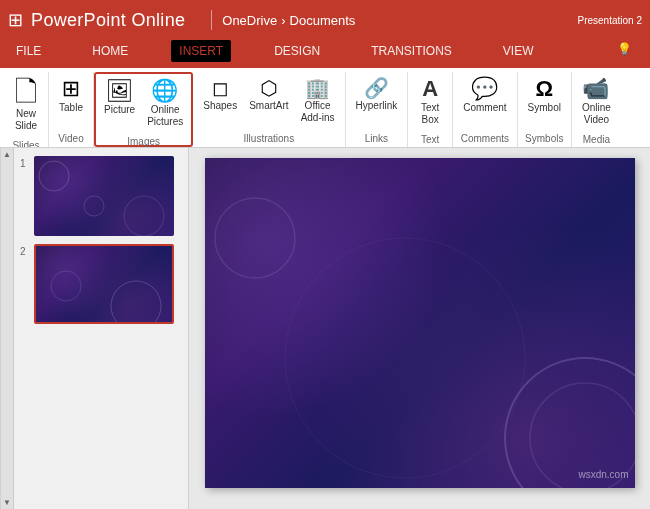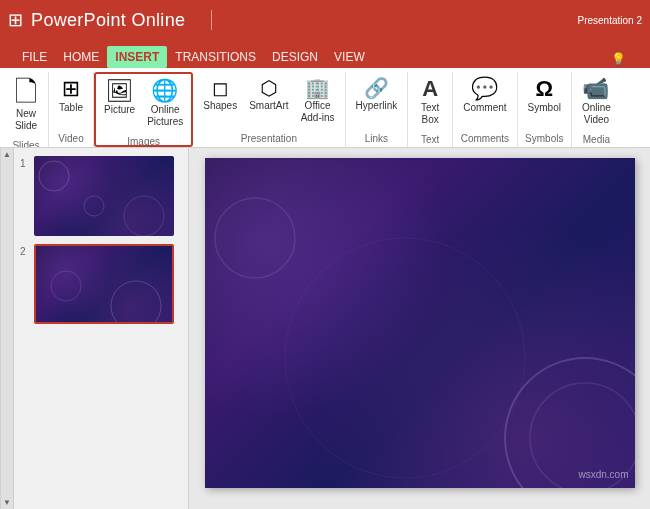--- a/index.html
+++ b/index.html
@@ -21,31 +21,32 @@
     #breadcrumb-onedrive { cursor: pointer; }
     #breadcrumb-sep { margin: 0 4px; }
     #breadcrumb-docs { cursor: pointer; }
     #presentation-name { margin-left: auto; font-size: 10px; color: white; }
 
     
     #menu-bar {
       height: 28px;
       background: #c0392b;
       display: flex;
-      align-items: flex-end;
-      padding: 0 14px;
+      align-items: flex-start;
+      padding: 0 8px;
+      gap: 35px;
     }
     .menu-item {
       padding: 4px 8px;
       color: rgba(255,255,255,0.9);
       font-size: 12px;
       cursor: pointer;
       border-radius: 2px;
     }
-    .menu-item.active { background: #86efac; color: #c0392b; font-weight: 700; }
+    .menu-item.active { background: #000000; color: #c0392b; font-weight: 400; }
     #tell-me {
       margin-left: auto;
       display: flex;
       align-items: center;
       color: rgba(255,255,255,0.9);
       font-size: 12px;
       cursor: pointer;
       padding: 2px 6px;
     }
     #tell-me-icon { margin-right: 4px; }
@@ -198,29 +199,34 @@
     }
     .scroll-arrow { font-size: 8px; text-align: center; cursor: pointer; color: #666; }
   </style>
 </head>
 <body>
 
 <div id="title-bar">
   <span id="waffle-icon">⊞</span>
   <span id="app-title">PowerPoint Online</span>
   <div id="title-divider"></div>
+  <div id="breadcrumb">
+    <span id="breadcrumb-onedrive">OneDrive</span>
+    <span id="breadcrumb-sep">›</span>
+    <span id="breadcrumb-docs">Documents</span>
+  </div>
   <span id="presentation-name">Presentation 2</span>
 </div>
 
 <div id="menu-bar">
   <span class="menu-item">FILE</span>
   <span class="menu-item">HOME</span>
   <span class="menu-item active">INSERT</span>
+  <span class="menu-item">DESIGN</span>
   <span class="menu-item">TRANSITIONS</span>
-  <span class="menu-item">DESIGN</span>
   <span class="menu-item">VIEW</span>
   <div id="tell-me">
     <span id="tell-me-icon">💡</span>
   </div>
 </div>
 
 <div id="ribbon">
 
   <div class="ribbon-group">
     <div class="ribbon-buttons">
@@ -264,21 +270,21 @@
       </div>
       <div class="ribbon-btn">
         <span class="btn-icon" style="font-size:20px;">⬡</span>
         <span class="btn-label">SmartArt</span>
       </div>
       <div class="ribbon-btn">
         <span class="btn-icon" style="font-size:20px;">🏢</span>
         <span class="btn-label">Office<br>Add-ins</span>
       </div>
     </div>
-    <span class="ribbon-group-label">Presentation</span>
+    <span class="ribbon-group-label">Illustrations</span>
   </div>
 
   <div class="ribbon-group">
     <div class="ribbon-buttons">
       <div class="ribbon-btn">
         <span class="btn-icon" style="font-size:20px;">🔗</span>
         <span class="btn-label">Hyperlink</span>
       </div>
     </div>
     <span class="ribbon-group-label">Links</span>

